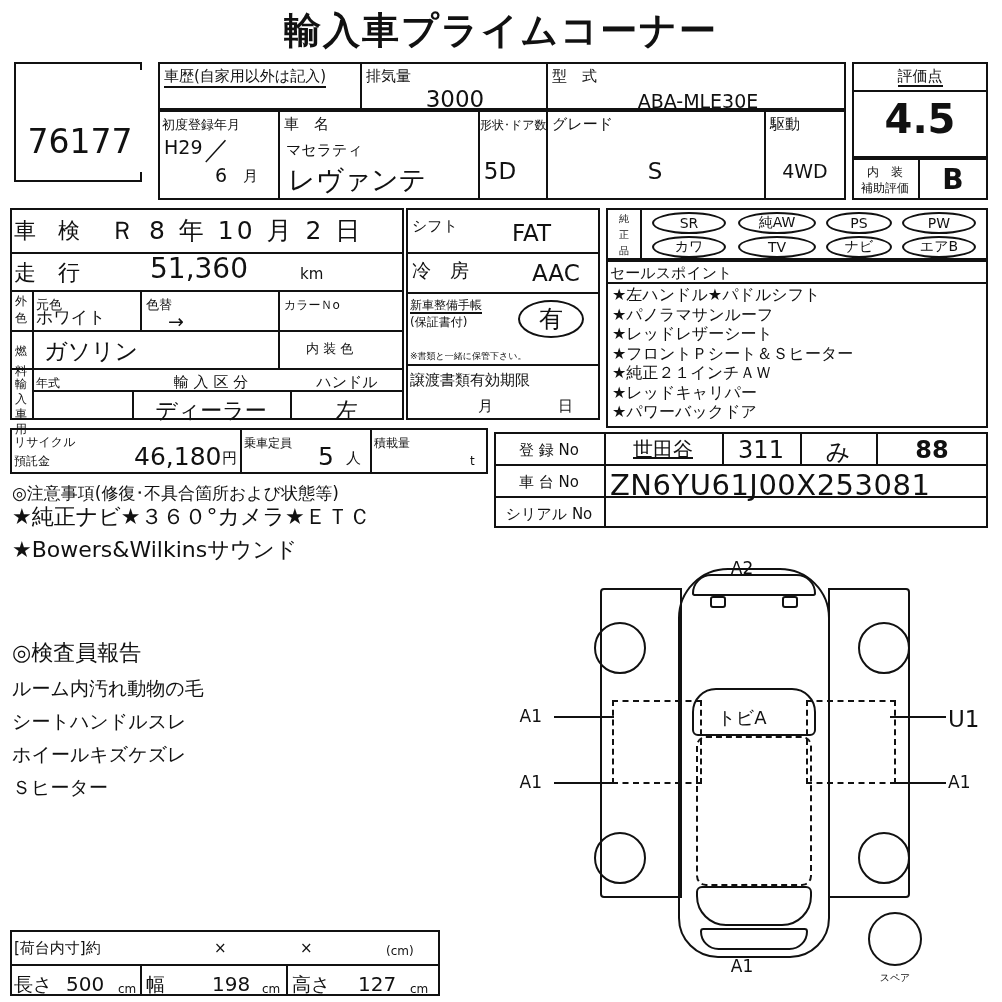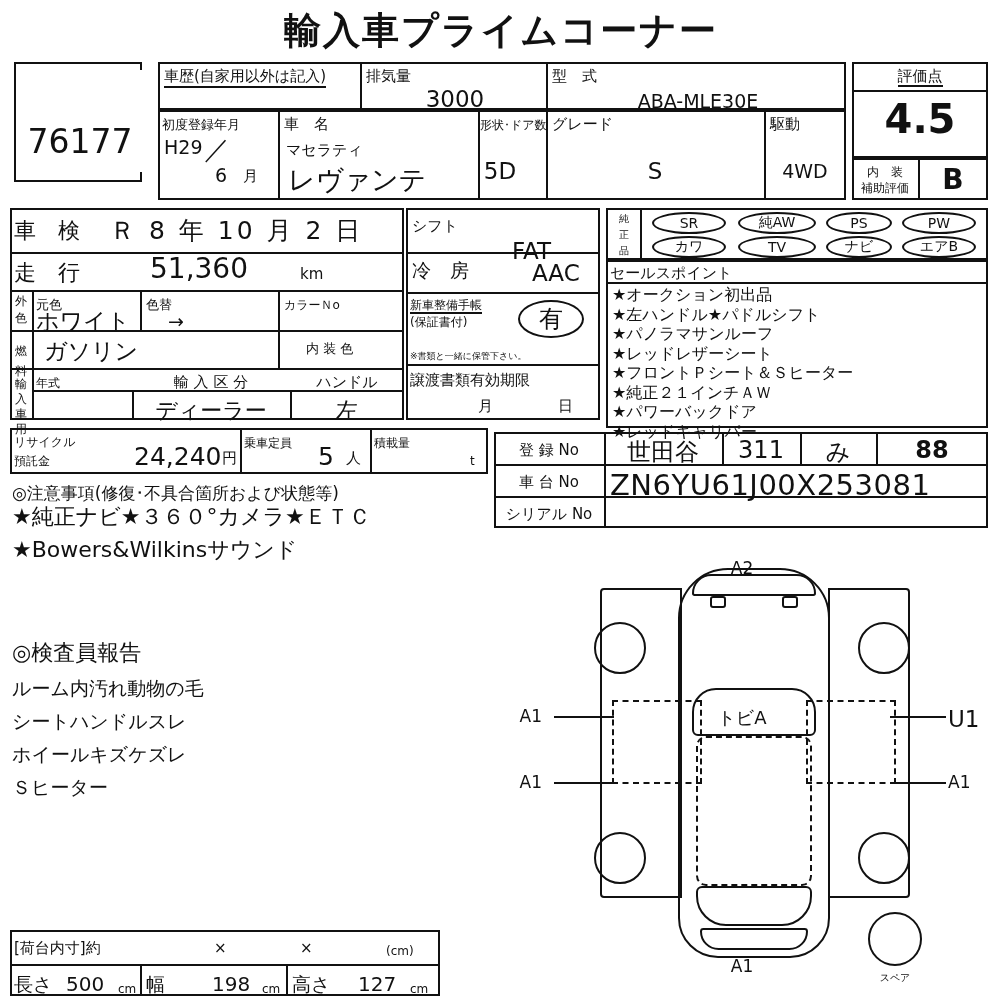--- a/index.html
+++ b/index.html
@@ -121,53 +121,53 @@
   <div class="cell" style="left:110px;top:214px;"><span style="font-size:25px;letter-spacing:3px;">Ｒ 8 年 10 月 2 日</span></div>
 
   <div class="cell" style="left:14px;top:258px;"><span style="font-size:22px;">走　行</span></div>
   <div class="cell" style="left:150px;top:252px;"><span style="font-size:28px;">51,360</span></div>
   <div class="cell" style="left:300px;top:264px;"><span class="lbl2">km</span></div>
 
   <div class="cell c" style="left:10px;top:292px;width:22px;line-height:15px;"><span class="sm">外</span><br><span class="sm">色</span></div>
   <div class="cell" style="left:36px;top:294px;"><span class="lbl">元色</span></div>
   <div class="cell" style="left:146px;top:294px;"><span class="lbl">色替</span></div>
   <div class="cell" style="left:284px;top:294px;"><span class="sm">カラーＮo</span></div>
-  <div class="cell" style="left:36px;top:306px;"><span style="font-size:23px;">ホワイト</span></div>
+  <div class="cell" style="left:36px;top:306px;"><span style="font-size:17px;">ホワイト</span></div>
   <div class="cell" style="left:168px;top:310px;"><span style="font-size:19px;">→</span></div>
 
   <div class="cell c" style="left:10px;top:340px;width:22px;"><span class="sm">燃料</span></div>
   <div class="cell" style="left:44px;top:336px;"><span style="font-size:23px;">ガソリン</span></div>
   <div class="cell" style="left:306px;top:338px;"><span class="lbl">内 装 色</span></div>
 
   <div class="cell c" style="left:10px;top:376px;width:22px;line-height:14px;"><span class="sm">輸入</span><br><span class="sm">車用</span></div>
   <div class="cell" style="left:36px;top:372px;"><span class="sm">年式</span></div>
   <div class="cell c" style="left:132px;top:372px;width:158px;"><span class="lbl2">輸 入 区 分</span></div>
   <div class="cell c" style="left:290px;top:372px;width:114px;"><span class="lbl2">ハンドル</span></div>
   <div class="cell c" style="left:132px;top:396px;width:158px;"><span style="font-size:22px;">ディーラー</span></div>
   <div class="cell c" style="left:290px;top:396px;width:114px;"><span style="font-size:22px;">左</span></div>
 
   <div class="abs bd" style="left:10px;top:428px;width:478px;height:46px;"></div>
   <div class="vline" style="left:240px;top:428px;height:46px;"></div>
   <div class="vline" style="left:370px;top:428px;height:46px;"></div>
   <div class="cell" style="left:14px;top:432px;line-height:17px;"><span class="sm">リサイクル</span><br><span class="sm">預託金</span></div>
-  <div class="cell" style="left:134px;top:442px;"><span style="font-size:25px;">24,240</span></div>
+  <div class="cell" style="left:134px;top:442px;"><span style="font-size:25px;">46,180</span></div>
   <div class="cell" style="left:222px;top:448px;"><span class="lbl2">円</span></div>
   <div class="cell" style="left:244px;top:432px;"><span class="sm">乗車定員</span></div>
   <div class="cell" style="left:318px;top:442px;"><span style="font-size:25px;">5</span></div>
   <div class="cell" style="left:346px;top:448px;"><span class="lbl2">人</span></div>
   <div class="cell" style="left:374px;top:432px;"><span class="sm">積載量</span></div>
   <div class="cell" style="left:470px;top:450px;"><span class="sm">t</span></div>
 
   <div class="abs bd" style="left:406px;top:208px;width:194px;height:212px;"></div>
   <div class="hline" style="left:406px;top:252px;width:194px;"></div>
   <div class="hline" style="left:406px;top:292px;width:194px;"></div>
   <div class="hline" style="left:406px;top:364px;width:194px;"></div>
 
   <div class="cell" style="left:412px;top:216px;"><span class="lbl2">シフト</span></div>
-  <div class="cell" style="left:512px;top:238px;text-align:right;"><span class="big">FAT</span></div>
+  <div class="cell" style="left:512px;top:220px;text-align:right;"><span class="big">FAT</span></div>
   <div class="cell" style="left:412px;top:258px;"><span style="font-size:19px;">冷　房</span></div>
   <div class="cell" style="left:532px;top:260px;"><span class="big">AAC</span></div>
 
   <div class="cell" style="left:410px;top:296px;line-height:16px;">
     <span class="sm" style="border-bottom:2px solid #111;">新車整備手帳</span><br>
     <span class="sm">(保証書付)</span>
   </div>
   <div class="cell" style="left:410px;top:344px;"><span style="font-size:9px;">※書類と一緒に保管下さい。</span></div>
   <div class="oval abs" style="left:518px;top:300px;width:66px;height:38px;">
       <span style="font-size:24px;">有</span>
@@ -204,40 +204,39 @@
       <span>ナビ</span>
     </div>
   <div class="oval abs" style="left:902px;top:236px;width:74px;height:22px;">
       <span>エアB</span>
     </div>
 
   <div class="abs bd" style="left:606px;top:260px;width:382px;height:168px;"></div>
   <div class="hline" style="left:606px;top:282px;width:382px;"></div>
   <div class="cell" style="left:610px;top:263px;"><span class="lbl2">セールスポイント</span></div>
   <div class="cell bullets" style="left:612px;top:285px;width:372px;">
-    <div>★オークション初出品</div>
     <div>★左ハンドル★パドルシフト</div>
     <div>★パノラマサンルーフ</div>
     <div>★レッドレザーシート</div>
     <div>★フロントＰシート＆Ｓヒーター</div>
     <div>★純正２１インチＡＷ</div>
+    <div>★レッドキャリパー</div>
     <div>★パワーバックドア</div>
-    <div>★レッドキャリパー</div>
   </div>
 
   <div class="abs bd" style="left:494px;top:432px;width:494px;height:96px;"></div>
   <div class="hline" style="left:494px;top:464px;width:494px;"></div>
   <div class="hline" style="left:494px;top:496px;width:494px;"></div>
   <div class="vline" style="left:604px;top:432px;height:96px;"></div>
   <div class="vline" style="left:722px;top:432px;height:32px;"></div>
   <div class="vline" style="left:800px;top:432px;height:32px;"></div>
   <div class="vline" style="left:876px;top:432px;height:32px;"></div>
 
   <div class="cell c" style="left:494px;top:440px;width:110px;"><span class="lbl2">登 録 No</span></div>
-  <div class="cell c" style="left:604px;top:436px;width:118px;"><span style="font-size:24px;">世田谷</span></div>
+  <div class="cell c" style="left:604px;top:436px;width:118px;"><span style="font-size:20px;text-decoration:underline;">世田谷</span></div>
   <div class="cell c" style="left:722px;top:436px;width:78px;"><span style="font-size:24px;">311</span></div>
   <div class="cell c" style="left:800px;top:436px;width:76px;"><span style="font-size:24px;">み</span></div>
   <div class="cell c" style="left:876px;top:436px;width:112px;"><span style="font-size:24px;font-weight:bold;">88</span></div>
 
   <div class="cell c" style="left:494px;top:472px;width:110px;"><span class="lbl2">車 台 No</span></div>
   <div class="cell" style="left:610px;top:468px;"><span style="font-size:29px;letter-spacing:0.5px;">ZN6YU61J00X253081</span></div>
 
   <div class="cell c" style="left:494px;top:504px;width:110px;"><span class="lbl2">シリアル No</span></div>
 
   <div class="cell" style="left:12px;top:482px;"><span style="font-size:17px;">◎注意事項(修復･不具合箇所および状態等)</span></div>

